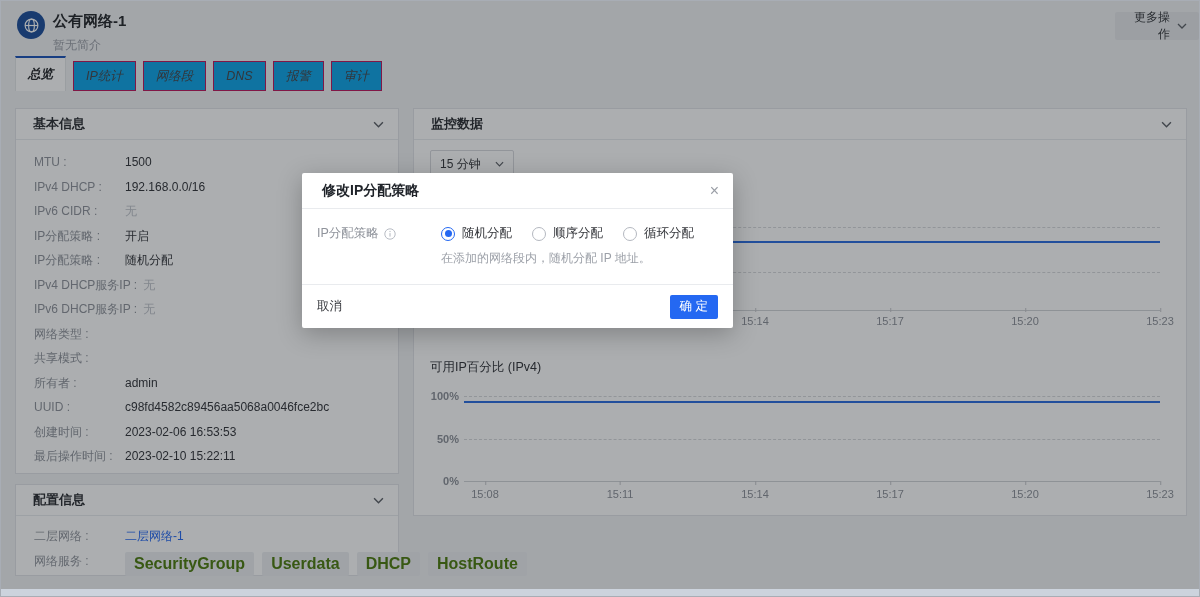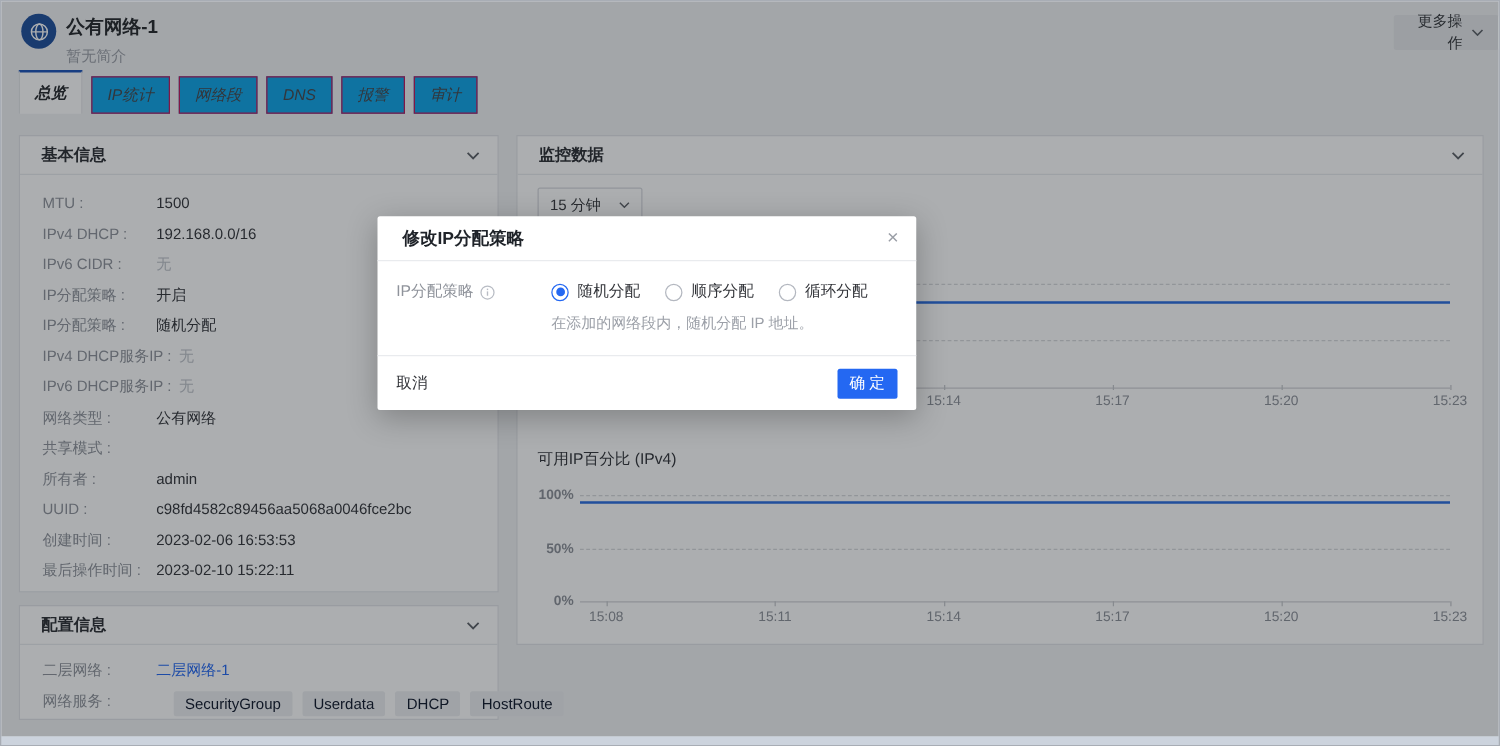--- a/index.html
+++ b/index.html
@@ -35,21 +35,21 @@
   #monitor-panel{ left:412px; top:107px; width:774px; height:408px; }
 
   .info-rows { padding:10px 14px 0 18px; }
   .info-row { display:grid; grid-template-columns:minmax(91px,max-content) 1fr; font-size:12px; line-height:24.5px; }
   .info-label { color:#8f939b; padding-right:6px; white-space:nowrap; }
   .info-value { color:#33353a; white-space:nowrap; overflow:hidden; }
   .info-value.muted { color:#bfc3ca; }
   .with-icon { display:flex; align-items:center; gap:5px; }
   .link { color:#2468f2; cursor:pointer; }
   .chips { display:flex; gap:8px; align-items:center; line-height:normal; margin-top:3px; }
-  .chip { background:#edeff2; color:#0f172a; font-size:12px; padding:3px 9px; border-radius:2px; white-space:nowrap; }
+  .chip { background:#edeff2; color:#4d7c0f; font-size:16px; padding:3px 9px; border-radius:2px; white-space:nowrap;font-weight:bold; }
 
   
   .dropdown { position:absolute; left:16px; top:41px; width:84px; height:28px; background:#fff;
               border:1px solid #d7d9de; border-radius:2px; display:flex; align-items:center;
               justify-content:space-between; padding:0 9px; font-size:12px; color:#36383c; cursor:pointer; }
   .gridline { position:absolute; left:50px; width:696px; border-top:1px dashed #d7d9dc; }
   .axisline { position:absolute; left:50px; width:696px; border-top:1px solid #d2d4d8; }
   .flatline { position:absolute; left:50px; width:696px; height:2px; background:#2b6de0; }
   .ylabel { position:absolute; left:2px; width:43px; text-align:right; font-size:11px; color:#8d9199;font-weight:bold; }
   .xlabels { position:absolute; left:0; top:0; width:100%; height:0; }
@@ -162,21 +162,20 @@
         <div class="info-row">
             <span class="info-label">IPv4 DHCP服务IP :</span>
             <span class="info-value muted">无</span>
           </div>
         <div class="info-row">
             <span class="info-label">IPv6 DHCP服务IP :</span>
             <span class="info-value muted">无</span>
           </div>
         <div class="info-row">
             <span class="info-label">网络类型 :</span>
-            <span class="info-value">公有网络</span>
           </div>
         <div class="info-row">
             <span class="info-label">共享模式 :</span>
           </div>
         <div class="info-row">
             <span class="info-label">所有者 :</span>
             <span class="info-value">admin</span>
           </div>
         <div class="info-row">
             <span class="info-label">UUID :</span>
@@ -200,21 +199,21 @@
           <svg width="11" height="7" viewBox="0 0 10 6" fill="none" stroke="currentColor" stroke-width="1.3">
               <polyline points="1,1 5,5 9,1"></polyline>
             </svg>
         </span>
       </div>
       <div class="info-rows" style="padding-top:8px;">
         <div class="info-row" style="line-height:25px;">
           <span class="info-label">二层网络 :</span>
           <span class="info-value link">二层网络-1</span>
         </div>
-        <div class="info-row" style="line-height:20px;gap:14px;">
+        <div class="info-row" style="line-height:20px;">
           <span class="info-label" style="line-height:25px;">网络服务 :</span>
           <span class="chips">
             <span class="chip">SecurityGroup</span>
             <span class="chip">Userdata</span>
             <span class="chip">DHCP</span>
             <span class="chip">HostRoute</span>
           </span>
         </div>
       </div>
     </div>

